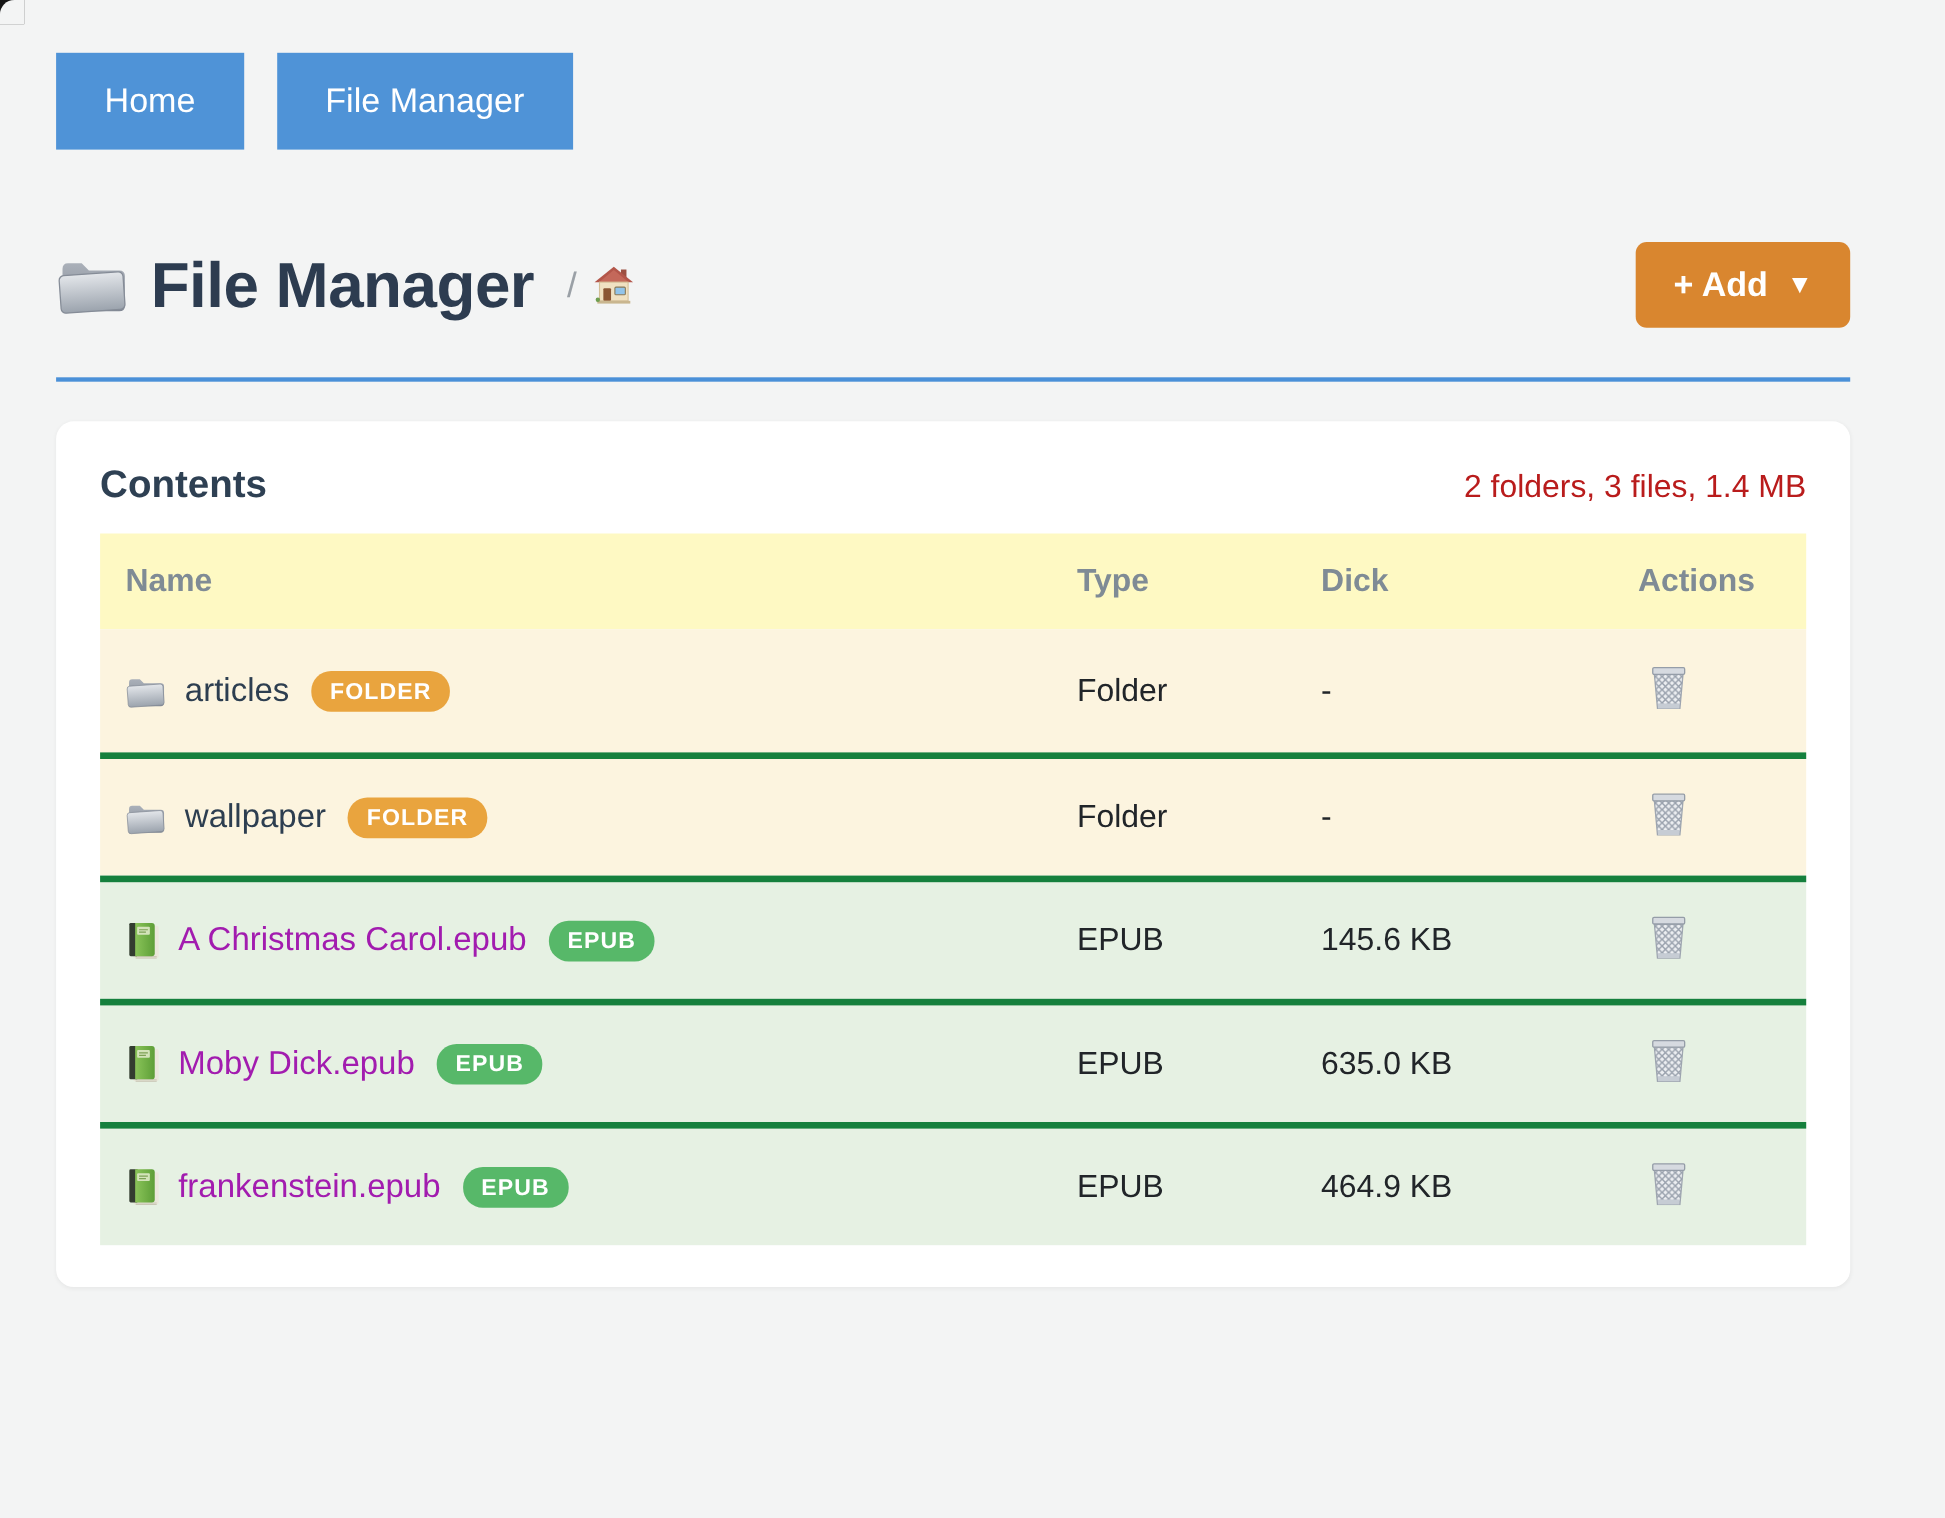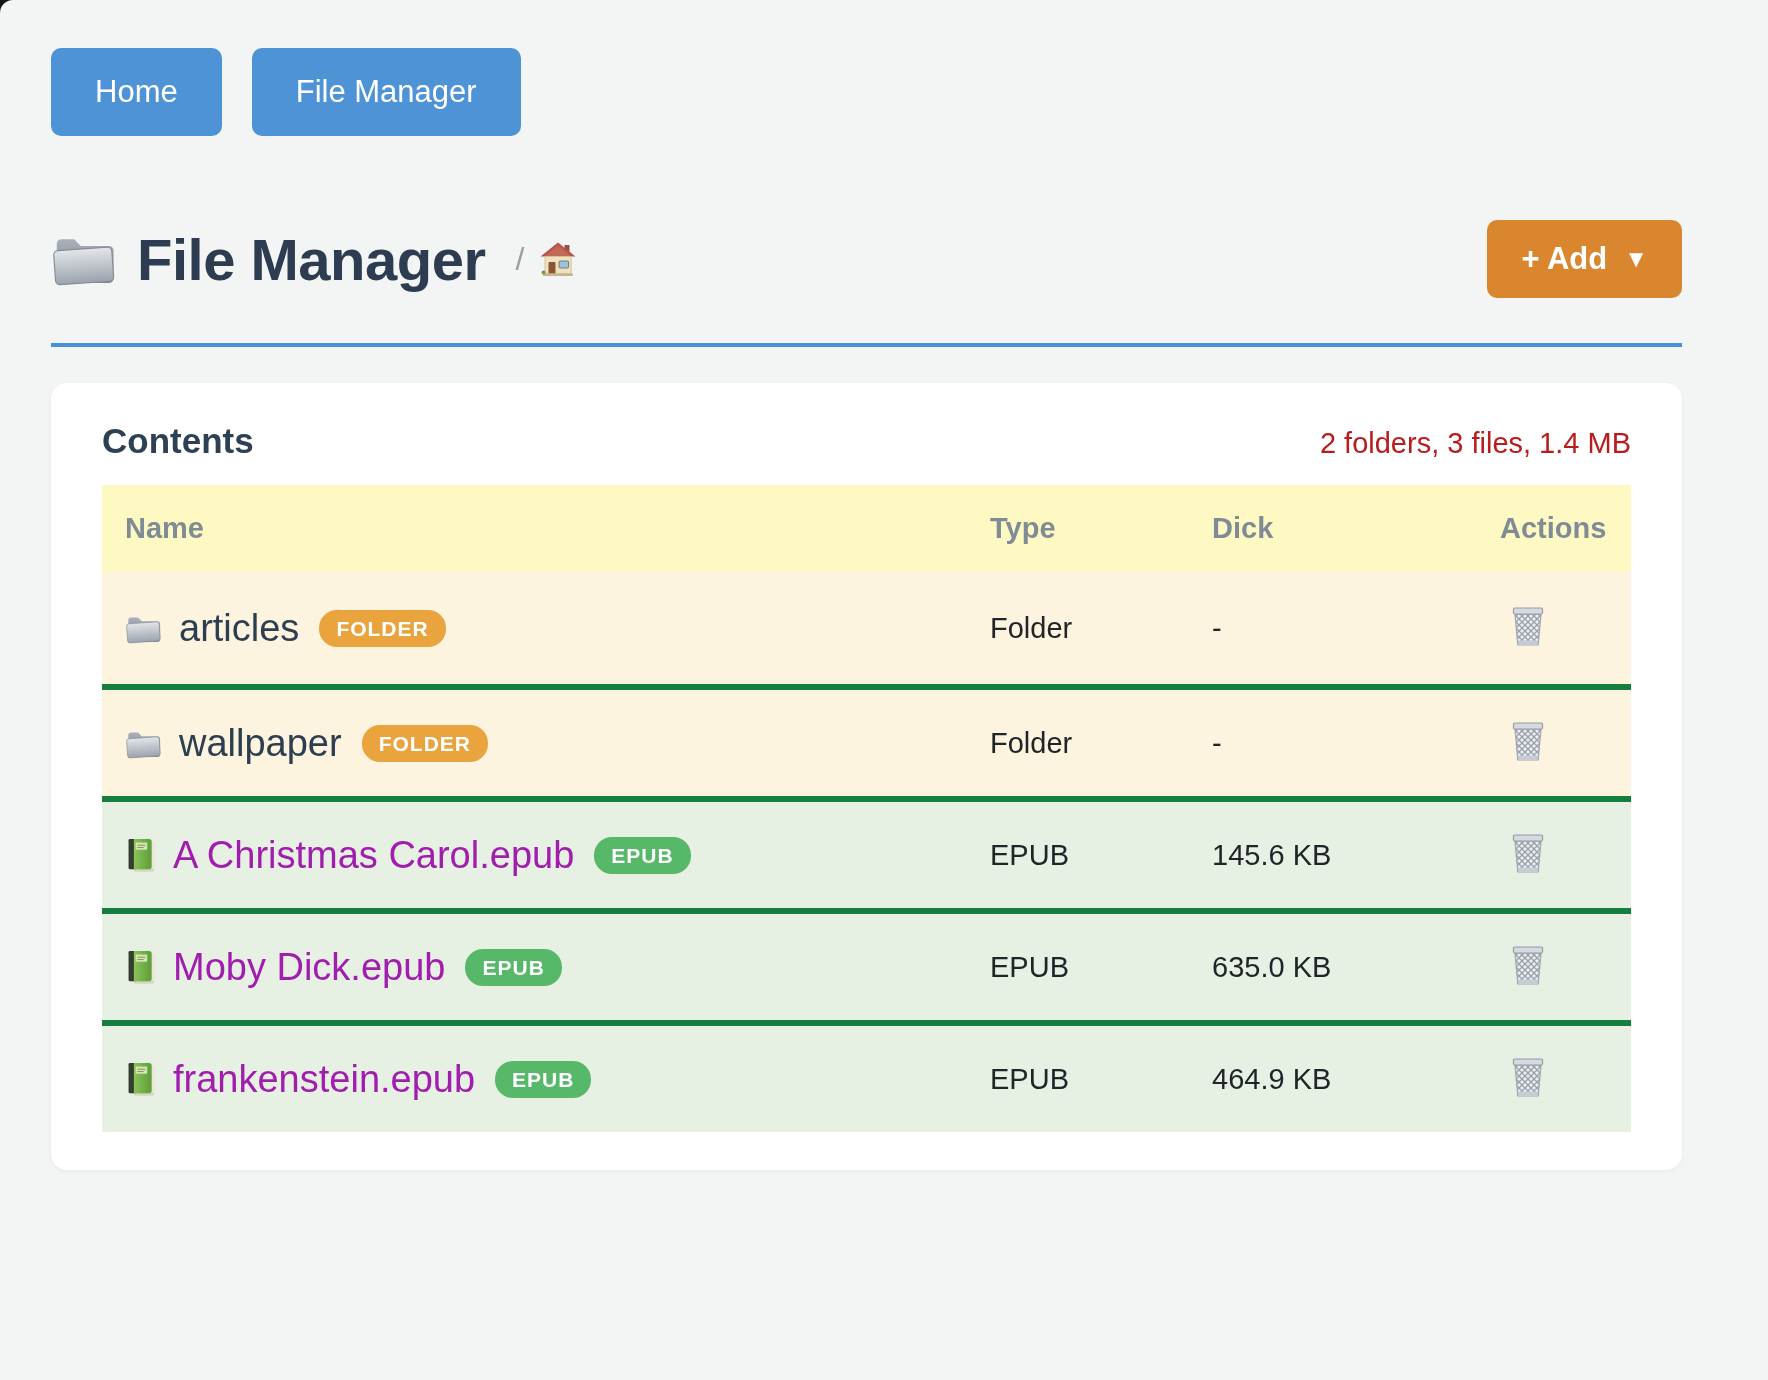--- a/index.html
+++ b/index.html
@@ -8,56 +8,56 @@
 
   
   .window-corner { position:absolute; top:0; left:0; width:22px; height:22px; background:#151515; }
   .window-corner::after { content:""; position:absolute; inset:0; background:#f3f4f4; border-top-left-radius:13px; }
 
   .container { position:relative; margin-left:51px; width:1631px; padding-top:48px; }
 
   
   .nav-row { display:flex; gap:30px; }
   .nav-btn { height:88px; padding:0 44px; background:#4f93d7; color:#fff; border:none;
-    border-radius:10px; font-size:31px; font-family:inherit; display:flex; align-items:center; cursor:pointer; }
+    border-radius:0; font-size:31px; font-family:inherit; display:flex; align-items:center; cursor:pointer; }
 
   
   .page-header { margin-top:84px; display:flex; align-items:center; justify-content:space-between; }
   .ph-left { display:flex; align-items:center; }
   .title-icon { width:64px; height:56px; margin-right:22px; }
   h1.page-title { font-size:58px; font-weight:bold; color:#2d3c50; letter-spacing:-0.5px; }
   .breadcrumb { display:flex; align-items:center; margin-left:30px; }
   .crumb-sep { font-size:32px; color:#9aa0a6; margin-right:16px; }
   .crumb-home { width:36px; height:36px; cursor:pointer; }
   .add-btn { height:78px; padding:0 34px; background:#d9862f; color:#fff; border:none; border-radius:10px;
     font-size:31px; font-weight:bold; font-family:inherit; display:flex; align-items:center; gap:17px; cursor:pointer; }
   .add-caret { font-size:24px; }
 
   .blue-rule { margin-top:45px; height:4px; background:#4a90d8; border:none; }
 
   
-  .card { margin-top:36px; background:#fff; border-radius:16px; padding:38px 51px;
+  .card { margin-top:36px; background:#fff; border-radius:16px; padding:38px 40px;
     box-shadow:0 1px 4px rgba(0,0,0,0.05); }
   .card-head { display:flex; align-items:baseline; justify-content:space-between; }
   .card-title { font-size:35px; font-weight:bold; color:#2e4053; }
   .card-summary { font-size:29px; color:#b91c1c; }
 
   
   .ftable { margin-top:24px; width:100%; }
   .trow { display:grid; grid-template-columns:865px 222px 288px 1fr; align-items:center; padding-left:23px; }
   .thead { background:#fef9c3; height:87px; color:#7f8b95; font-weight:bold; font-size:29px; }
   .tbody .trow { height:112px; font-size:29px; color:#212529; }
   .trow.folder { background:#fcf4df; }
   .trow.epub { background:#e6f1e3; }
   .tbody .trow + .trow { border-top:6px solid #15803d; }
 
   .name-cell { display:flex; align-items:center; }
   .row-icon { width:36px; height:31px; margin-right:18px; flex:none; }
   .row-icon.book { width:32px; height:36px; margin-right:16px; }
-  .fname { font-size:38px; }
+  .fname { font-size:30px; }
   .fname.folder-link { color:#2d3e50; cursor:pointer; }
   .fname.file-name { color:#a21caf; }
   .badge { margin-left:20px; color:#fff; font-size:21px; font-weight:bold; letter-spacing:1px;
     padding:8px 17px; border-radius:18px; line-height:1; }
   .badge.folder-badge { background:#e9a43e; }
   .badge.epub-badge { background:#57b869; }
 
   .trash-btn { background:none; border:none; padding:0; margin-left:9px; width:38px; height:42px; cursor:pointer; }
   .trash-btn svg { width:38px; height:42px; }
 

